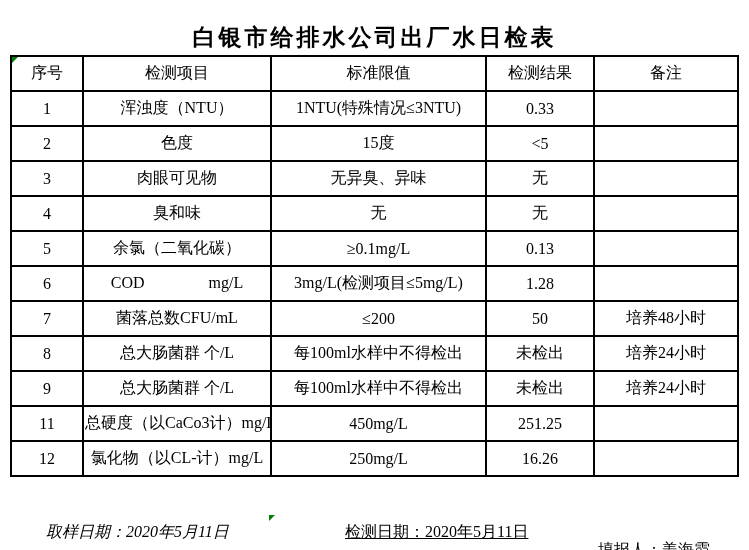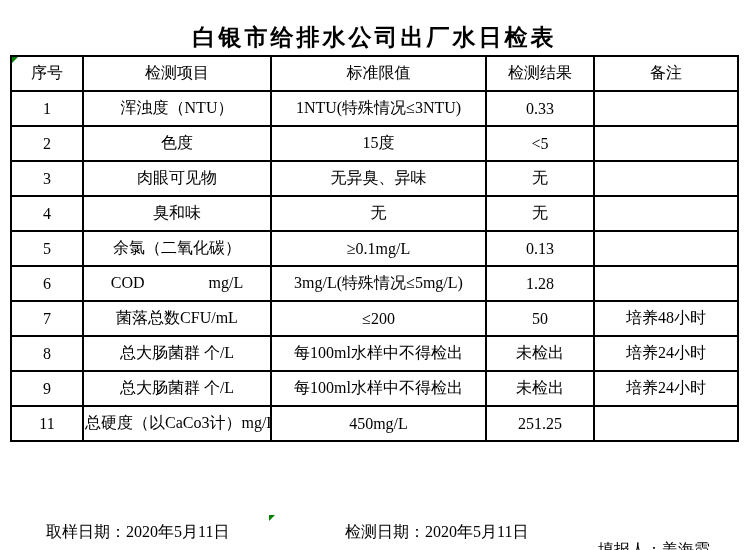--- a/index.html
+++ b/index.html
@@ -69,22 +69,22 @@
     height: 0;
     border-top: 6px solid #008000;
     border-right: 6px solid transparent;
   }
   .footer-item {
     position: absolute;
     top: 522px;
     font-size: 16px;
     white-space: nowrap;
   }
-  .footer-sample  { left: 46px;  }
-  .footer-test    { left: 345px; }
+  .footer-sample  { left: 46px; font-style: italic;  }
+  .footer-test    { left: 345px; text-decoration: underline; }
   .footer-reporter{ left: 598px; margin-top: 18px; }
 </style>
 </head>
 <body>
 
 <div class="page-title">白银市给排水公司出厂水日检表</div>
 
 <table class="report">
   <colgroup>
     <col style="width:72px">
@@ -137,21 +137,21 @@
     <tr>
       <td>5</td>
       <td>余氯（二氧化碳）</td>
       <td>≥0.1mg/L</td>
       <td>0.13</td>
       <td></td>
     </tr>
     <tr>
       <td>6</td>
       <td>COD　　　　mg/L</td>
-      <td>3mg/L(特殊情况≤5mg/L)</td>
+      <td>3mg/L(检测项目≤5mg/L)</td>
       <td>1.28</td>
       <td></td>
     </tr>
     <tr>
       <td>7</td>
       <td>菌落总数CFU/mL</td>
       <td>≤200</td>
       <td>50</td>
       <td>培养48小时</td>
     </tr>
@@ -167,20 +167,27 @@
       <td>总大肠菌群 个/L</td>
       <td>每100ml水样中不得检出</td>
       <td>未检出</td>
       <td>培养24小时</td>
     </tr>
     <tr>
       <td>11</td>
       <td>总硬度（以CaCo3计）mg/L</td>
       <td>450mg/L</td>
       <td>251.25</td>
+      <td></td>
+    </tr>
+    <tr>
+      <td>12</td>
+      <td>氯化物（以CL-计）mg/L</td>
+      <td>250mg/L</td>
+      <td>16.26</td>
       <td></td>
     </tr>
   </tbody>
 </table>
 
 <span class="stray-marker"></span>
 
 <div class="footer-item footer-sample">
   <span>取样日期：</span><span>2020年5月11日</span>
 </div>

